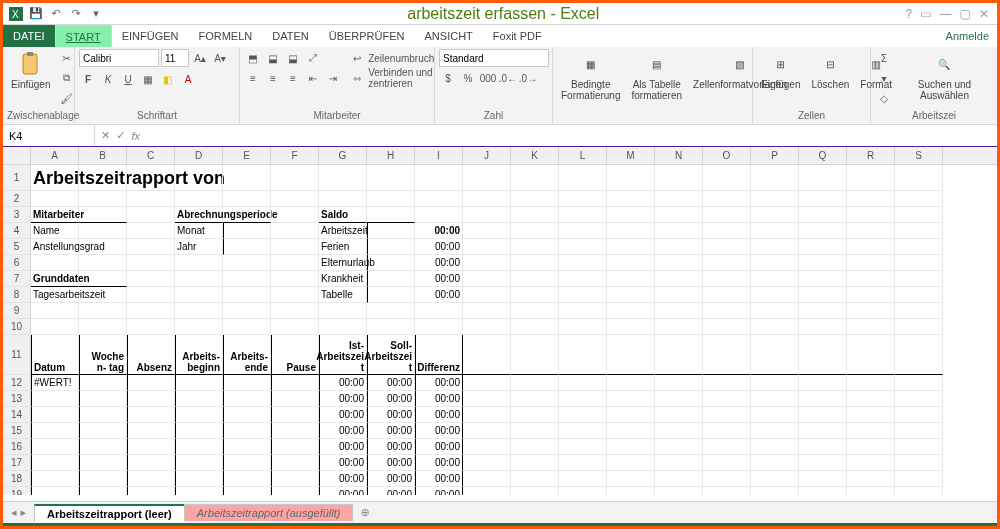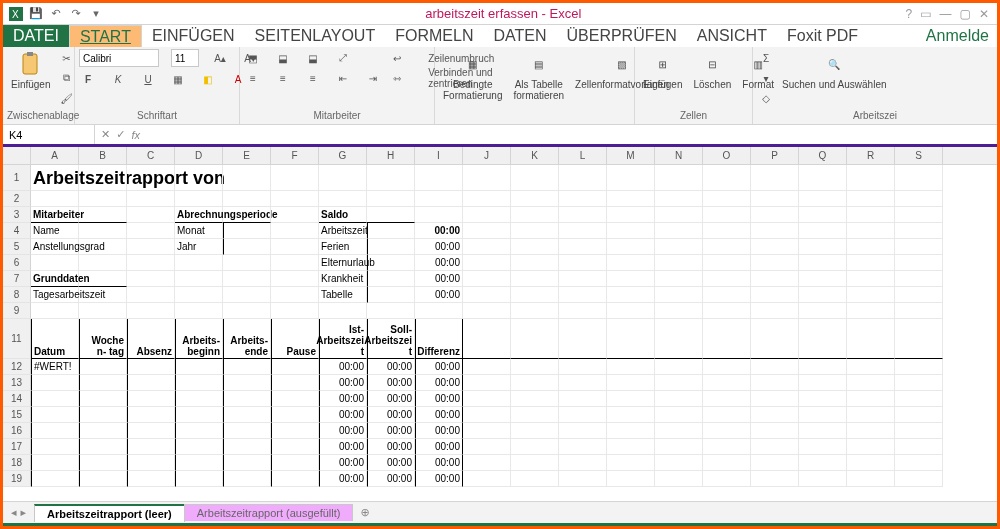--- a/index.html
+++ b/index.html
@@ -2,45 +2,45 @@
 <html><head>
 <meta charset="utf-8">
 <style>
 * { box-sizing: border-box; margin: 0; padding: 0; }
 body { font-family: "Segoe UI", Tahoma, sans-serif; font-size: 11px; background: #fff; width: 1000px; height: 529px; overflow: hidden; border: 3px solid #ff5a00; position: relative; }
 
 
 .titlebar { height: 22px; background: #fff; display: flex; align-items: center; border-bottom: 1px solid #d4d4d4; }
 .qat { display: flex; gap: 6px; padding: 0 6px; align-items: center; }
 .qat .ic { width: 14px; height: 14px; display: inline-flex; align-items: center; justify-content: center; color: #666; }
-.title-center { flex: 1; text-align: center; color: #be185d; font-size: 13px; }
+.title-center { flex: 1; text-align: center; color: #4d7c0f; font-size: 16px; }
 .winbtns { display: flex; gap: 8px; padding: 0 8px; color: #999; font-size: 12px; }
 
 
-.tabs { height: 22px; background: #fff; display: flex; align-items: stretch; font-size: 16px; }
+.tabs { height: 22px; background: #fff; display: flex; align-items: stretch; font-size: 11px; }
 .tab { padding: 0 10px; display: flex; align-items: center; color: #444; cursor: pointer; }
 .tab.file { background: #217346; color: #fff; }
-.tab.active { background: #fdba74; border: 1px solid #d4d4d4; border-bottom: none; color: #217346; text-decoration: underline; }
+.tab.active { background: #86efac; border: 1px solid #d4d4d4; border-bottom: none; color: #217346; text-decoration: underline; }
 .tab-right { margin-left: auto; padding-right: 8px; display: flex; align-items: center; color: #217346; }
 
 
 .ribbon { height: 78px; background: #f3f3f3; border-bottom: 1px solid #d4d4d4; display: flex; }
 .group { border-right: 1px solid #d9d9d9; display: flex; flex-direction: column; padding: 2px 4px; }
 .group-body { flex: 1; display: flex; align-items: flex-start; gap: 3px; }
 .group-label { text-align: center; font-size: 10px; color: #666; padding: 1px 0; }
 .vbtn { display: flex; flex-direction: column; align-items: center; justify-content: center; padding: 2px 4px; cursor: pointer; font-size: 10px; color: #444; text-align: center; line-height: 1.1; }
 .vbtn .big { width: 26px; height: 26px; display: flex; align-items: center; justify-content: center; margin-bottom: 2px; }
 .col { display: flex; flex-direction: column; gap: 2px; }
-.row { display: flex; gap: 12px; align-items: center; }
+.row { display: flex; gap: 2px; align-items: center; }
 .sel { border: 1px solid #c8c8c8; background: #fff; height: 18px; display: flex; align-items: center; padding: 0 3px; font-size: 10px; }
 .sbtn { width: 18px; height: 18px; border: 1px solid transparent; display: inline-flex; align-items: center; justify-content: center; cursor: pointer; color: #555; font-size: 10px; }
 .num-sel { width: 110px; }
 
 
-.fbar { height: 22px; border-bottom: 3px solid #4c1d95; display: flex; align-items: center; background: #fff; }
+.fbar { height: 22px; border-bottom: 1px solid #4c1d95; display: flex; align-items: center; background: #fff; }
 .namebox { width: 92px; border-right: 1px solid #d4d4d4; padding: 0 6px; font-size: 11px; height: 100%; display: flex; align-items: center; }
 .fx-btns { display: flex; gap: 6px; padding: 0 6px; color: #888; align-items: center; }
 .fx-input { flex: 1; padding: 0 6px; }
 
 
 .sheet { position: relative; height: 348px; overflow: hidden; background: #fff; }
 .colhdrs { display: flex; height: 18px; background: #f0f0f0; border-bottom: 1px solid #d4d4d4; }
 .corner { width: 28px; border-right: 1px solid #d4d4d4; background: #f0f0f0; }
 .ch { width: 48px; border-right: 1px solid #d4d4d4; text-align: center; font-size: 10px; color: #555; line-height: 18px; }
 .grid { height: calc(100% - 18px); overflow: auto; }
@@ -57,21 +57,21 @@
 .r.headers .c { border-bottom: 1px solid #000; font-weight: bold; white-space: normal; line-height: 1.1; display: flex; align-items: flex-end; text-align: right; justify-content: flex-end; padding-bottom: 1px; }
 .r.headers { height: 40px; }
 .r.headers .rh { line-height: 40px; }
 .r.headers .c.first { text-align: left; justify-content: flex-start; }
 
 
 .sheettabs { position: absolute; bottom: 3px; left: 0; right: 0; height: 22px; border-top: 1px solid #d4d4d4; background: #f3f3f3; display: flex; align-items: center; font-size: 11px; }
 .stnav { display: flex; gap: 4px; padding: 0 8px; color: #888; }
 .stab { padding: 2px 12px; background: #fff; border: 1px solid #c8c8c8; border-bottom: none; margin-right: -1px; cursor: pointer; }
 .stab.active { border-top: 2px solid #217346; font-weight: bold; }
-.stab.inactive { background: #f0abfc; color: #666; }
+.stab.inactive { background: #fca5a5; color: #666; font-style: italic; }
 .st-add { padding: 0 8px; color: #888; cursor: pointer; }
 .statusbar { position: absolute; bottom: 0; left: 0; right: 0; height: 3px; background: #217346; }
 
 svg { display: block; }
 </style>
 </head>
 <body>
 
 <div class="titlebar">
   <div class="qat">
@@ -93,21 +93,20 @@
     <span>—</span>
     <span>▢</span>
     <span>✕</span>
   </div>
 </div>
 
 <div class="tabs">
   <div class="tab file">DATEI</div>
   <div class="tab active">START</div>
   <div class="tab">EINFÜGEN</div>
-  <div class="tab">SEITENLAYOUT</div>
   <div class="tab">FORMELN</div>
   <div class="tab">DATEN</div>
   <div class="tab">ÜBERPRÜFEN</div>
   <div class="tab">ANSICHT</div>
   <div class="tab">Foxit PDF</div>
   <div class="tab-right">Anmelde</div>
 </div>
 
 <div class="ribbon">
 
@@ -175,20 +174,33 @@
         </div>
       </div>
       <div class="col" style="margin-left:4px">
         <div class="row sbtn" style="width:auto;padding:0 3px"><span>↩</span>&nbsp;<span>Zeilenumbruch</span></div>
         <div class="row sbtn" style="width:auto;padding:0 3px"><span>⇿</span>&nbsp;<span>Verbinden und zentrieren</span></div>
       </div>
     </div>
     <div class="group-label">Mitarbeiter</div>
   </div>
 
+  <div class="group" style="width:118px">
+    <div class="group-body col">
+      <div class="sel num-sel">Standard</div>
+      <div class="row">
+        <span class="sbtn">$</span>
+        <span class="sbtn">%</span>
+        <span class="sbtn">000</span>
+        <span class="sbtn">.0←</span>
+        <span class="sbtn">.0→</span>
+      </div>
+    </div>
+    <div class="group-label">Zahl</div>
+  </div>
 
   <div class="group" style="width:200px">
     <div class="group-body">
       <div class="vbtn">
           <span class="big">▦</span>
           <span>Bedingte Formatierung</span>
         </div>
       <div class="vbtn">
           <span class="big">▤</span>
           <span>Als Tabelle formatieren</span>
@@ -462,20 +474,42 @@
           <div class="c"></div>
           <div class="c"></div>
           <div class="c"></div>
           <div class="c"></div>
           <div class="c"></div>
           <div class="c"></div>
           <div class="c"></div>
           <div class="c"></div>
           <div class="c"></div>
         </div>
+        <div class="r">
+          <div class="rh">10</div>
+          <div class="c"></div>
+          <div class="c"></div>
+          <div class="c"></div>
+          <div class="c"></div>
+          <div class="c"></div>
+          <div class="c"></div>
+          <div class="c"></div>
+          <div class="c"></div>
+          <div class="c"></div>
+          <div class="c"></div>
+          <div class="c"></div>
+          <div class="c"></div>
+          <div class="c"></div>
+          <div class="c"></div>
+          <div class="c"></div>
+          <div class="c"></div>
+          <div class="c"></div>
+          <div class="c"></div>
+          <div class="c"></div>
+        </div>
         <div class="r headers">
           <div class="rh">11</div>
           <div class="c first bl">Datum</div>
           <div class="c bl">Woche n- tag</div>
           <div class="c bl">Absenz</div>
           <div class="c bl">Arbeits- beginn</div>
           <div class="c bl">Arbeits- ende</div>
           <div class="c bl">Pause</div>
           <div class="c bl">Ist- Arbeitszei t</div>
           <div class="c bl">Soll- Arbeitszei t</div>

